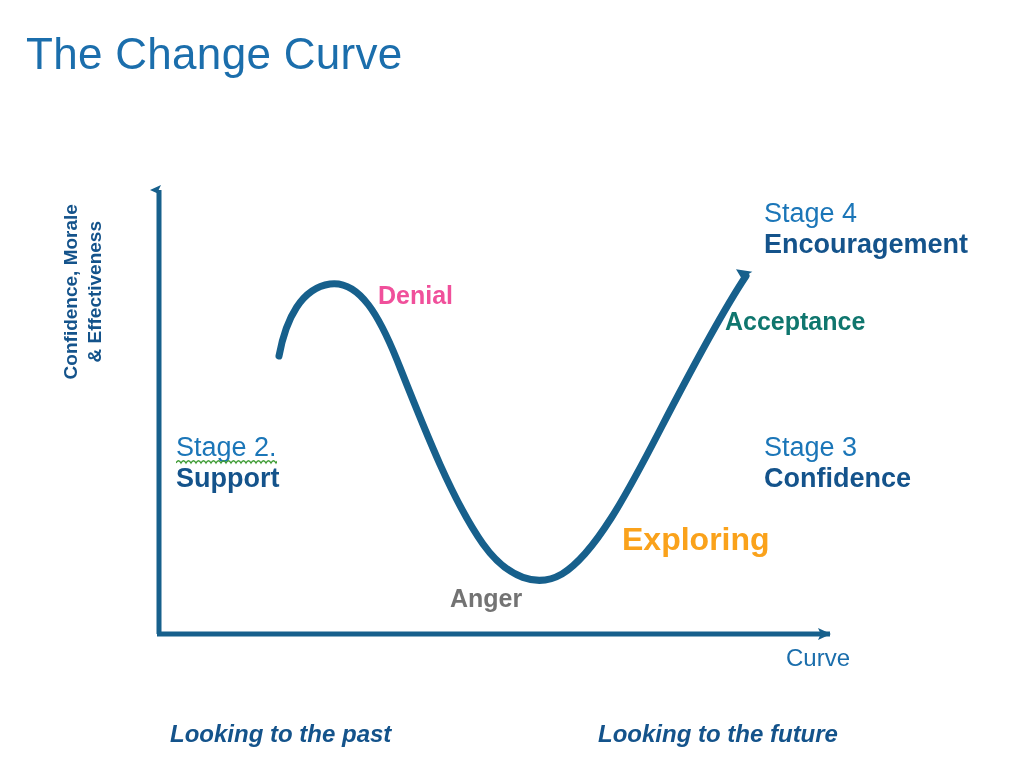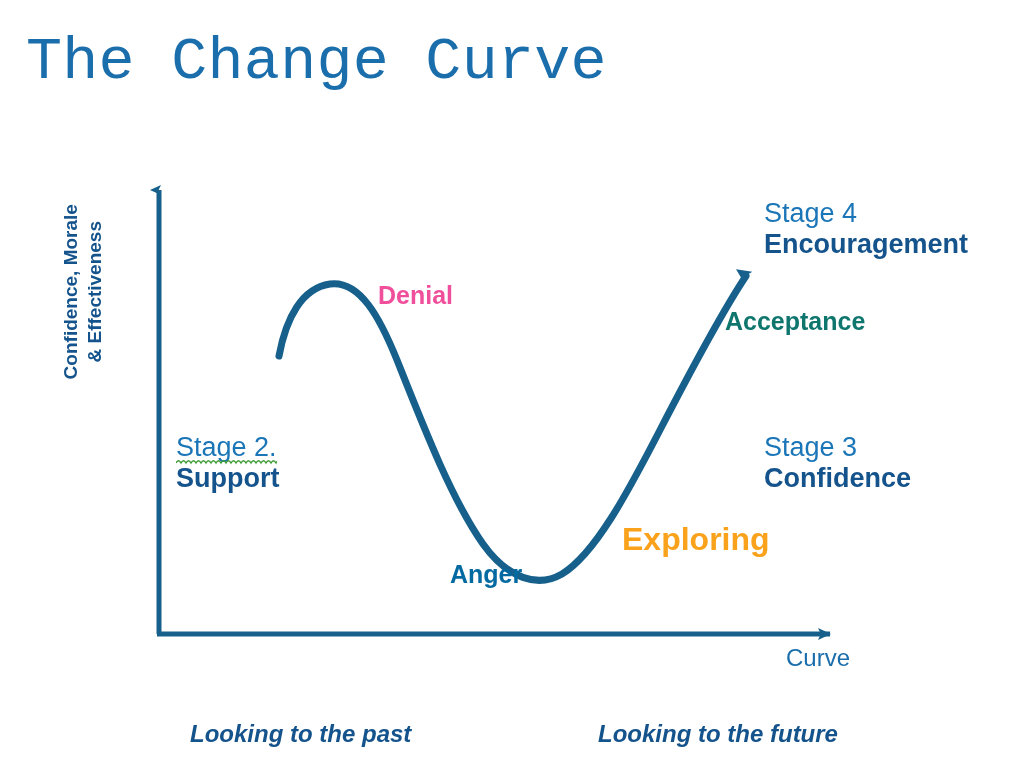--- a/index.html
+++ b/index.html
@@ -22,28 +22,27 @@
     left: 0; top: 0;
     width: 1024px;
     height: 768px;
     background: #ffffff;
   }
 
   
   #title {
     position: absolute;
     left: 26px;
-    top: 36px;
-    font-size: 60px;
+    top: 28px;
+    font-size: 44px;
     line-height: 52px;
     font-weight: 400;
     color: #1b6eac;
     letter-spacing: 0.3px;
     white-space: nowrap;
-    font-family: Liberation Mono, monospace;
   }
 
   
   #plot {
     position: absolute;
     left: 0; top: 0;
     width: 1024px;
     height: 768px;
     pointer-events: none;
   }
@@ -74,21 +73,21 @@
 
   
   .emotion {
     position: absolute;
     font-weight: bold;
     white-space: nowrap;
   }
   #lbl-denial     { font-size: 25px; color: #f0509b; left: 378px; top: 268px; margin-top: 13px; }
   #lbl-acceptance { font-size: 25px; color: #0f766e; left: 725px; top: 307px; }
   #lbl-exploring  { font-size: 32px; color: #faa21b; left: 622px; top: 521px; }
-  #lbl-anger      { font-size: 25px; color: #0369a1; left: 450px; top: 560px; }
+  #lbl-anger      { font-size: 25px; color: #737373; left: 450px; top: 584px; }
 
   
   #y-axis-title {
     position: absolute;
     left: -47px;
     top: 268px;
     width: 260px;
     transform: rotate(-90deg);
     transform-origin: center center;
     text-align: center;
@@ -111,21 +110,21 @@
   
   .footer-cap {
     position: absolute;
     top: 720px;
     font-size: 24px;
     font-weight: bold;
     font-style: italic;
     color: #14538b;
     white-space: nowrap;
   }
-  #cap-past   { left: 170px; margin-left: 20px; }
+  #cap-past   { left: 170px; }
   #cap-future { left: 598px; }
 </style>
 </head>
 <body>
 
 <div id="slide">
 
   <div id="title">The Change Curve</div>
 
   <svg id="plot" viewBox="0 0 1024 768">

